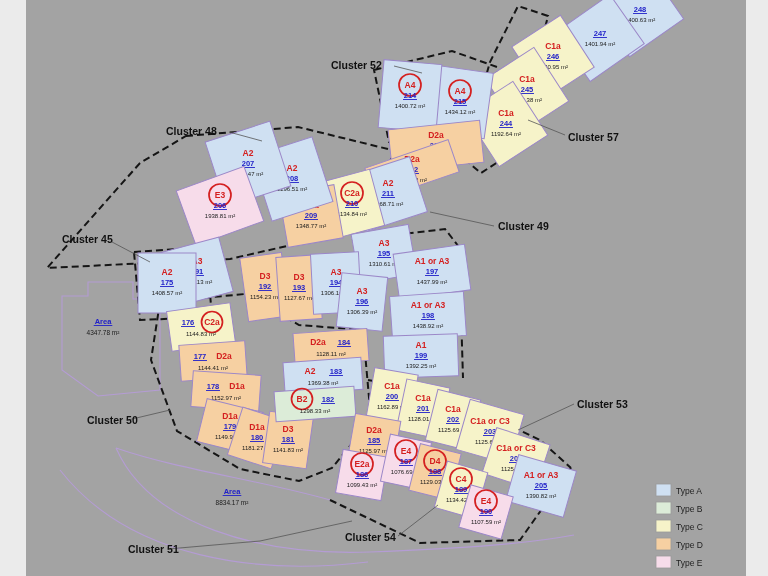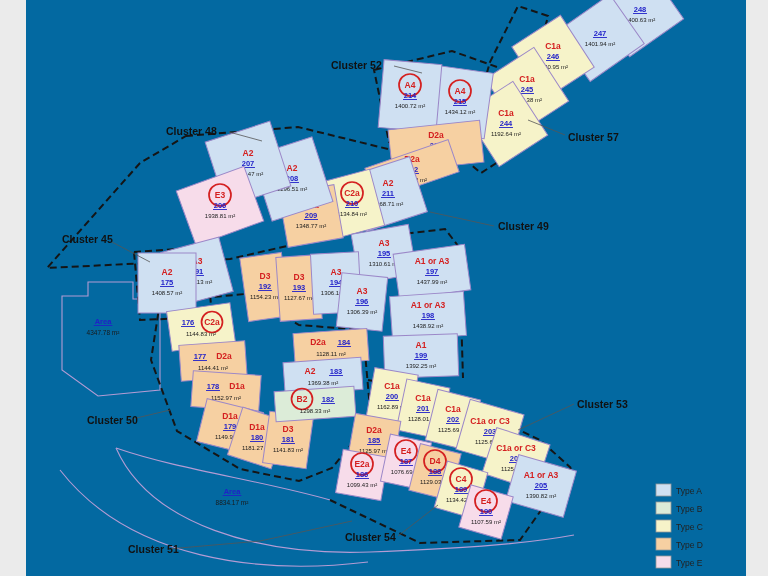--- a/index.html
+++ b/index.html
@@ -1,16 +1,16 @@
 <!DOCTYPE html>
 <html><head>
 <meta charset="utf-8">
 <style>
   html,body{margin:0;padding:0;background:#fff;}
-  .stage{position:relative;width:768px;height:576px;background:#0369a1;overflow:hidden;
+  .stage{position:relative;width:768px;height:576px;background:#a3a3a3;overflow:hidden;
          font-family:"Liberation Sans",sans-serif;text-align:center;}
   .side-strip{position:absolute;top:0;height:576px;background:#ebebeb;}
   .side-strip.left{left:0;width:26px;}
   .side-strip.right{right:0;width:22px;}
   svg{position:absolute;left:0;top:0;}
   text{font-family:"Liberation Sans",sans-serif;}
 </style>
 </head>
 <body>
 

